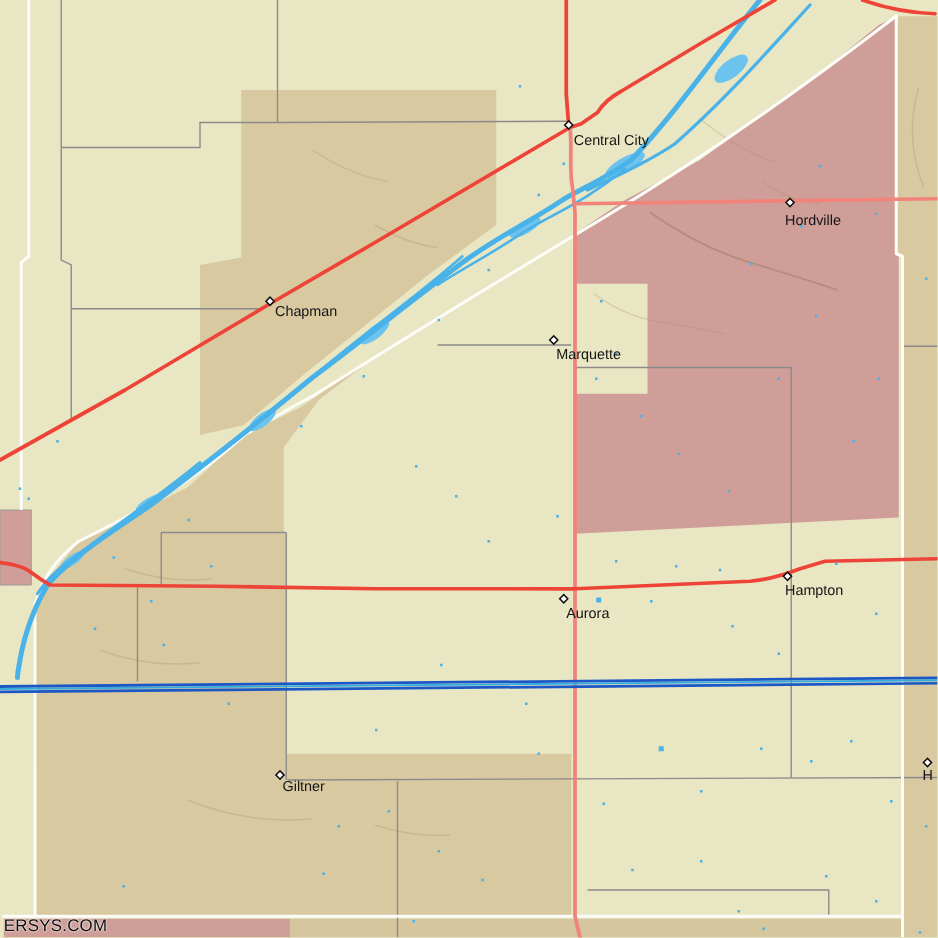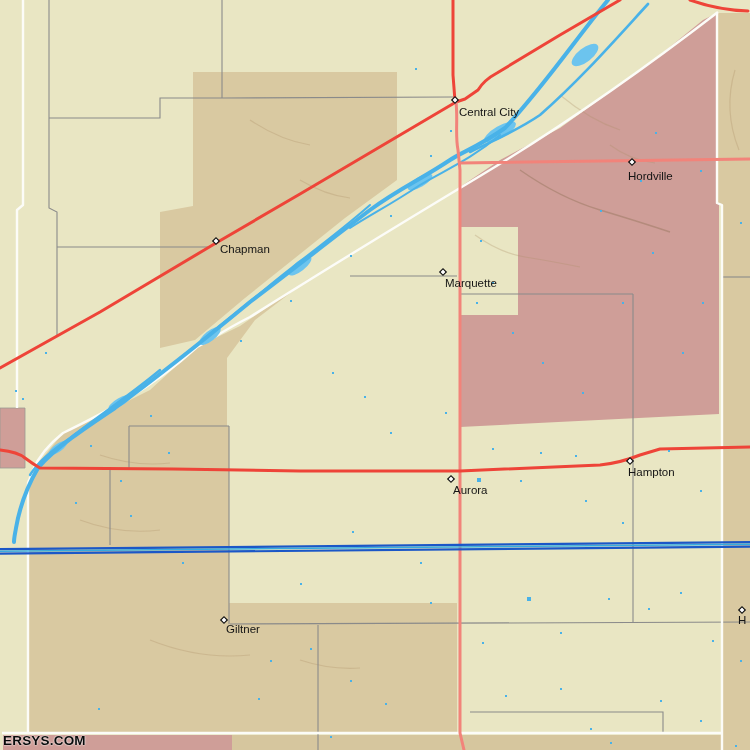--- a/index.html
+++ b/index.html
@@ -15,21 +15,21 @@
   .gray-road{stroke:#8a8a8a;stroke-width:1.1;fill:none;}
   .white-line{stroke:#fcfcf8;stroke-width:2.4;fill:none;stroke-linejoin:round;}
   .river{stroke:#49b2e8;fill:none;stroke-linecap:round;}
   .river-blob{fill:#6cc4ee;}
   .red-road{stroke:#ee4438;stroke-width:3;fill:none;stroke-linejoin:round;stroke-linecap:round;}
   .red-road-light{stroke:#f2837a;stroke-width:3;fill:none;stroke-linejoin:round;stroke-linecap:round;}
   .canal-dark{stroke:#1b57c7;stroke-width:2.2;fill:none;}
   .canal-light{stroke:#35aadf;stroke-width:1.5;fill:none;}
   .town-marker{fill:#ffffff;stroke:#111111;stroke-width:1.2;}
   .town-label{font-size:11.5px;fill:#141414;}
-  #watermark{position:absolute;left:3px;top:733px;font-size:13.5px;font-weight:700;
+  #watermark{position:absolute;left:3px;top:733px;font-size:13.5px;font-weight:400;
     color:#0a0a0a;letter-spacing:.2px;text-shadow:0 0 2px #ffffff,0 0 1px #ffffff;}
 </style>
 </head>
 <body>
 
 <div id="map-canvas">
   <svg id="map-svg" width="750" height="750" viewBox="0 0 750 750">
 
     <rect class="cream" x="0" y="0" width="750" height="750"></rect>
 

